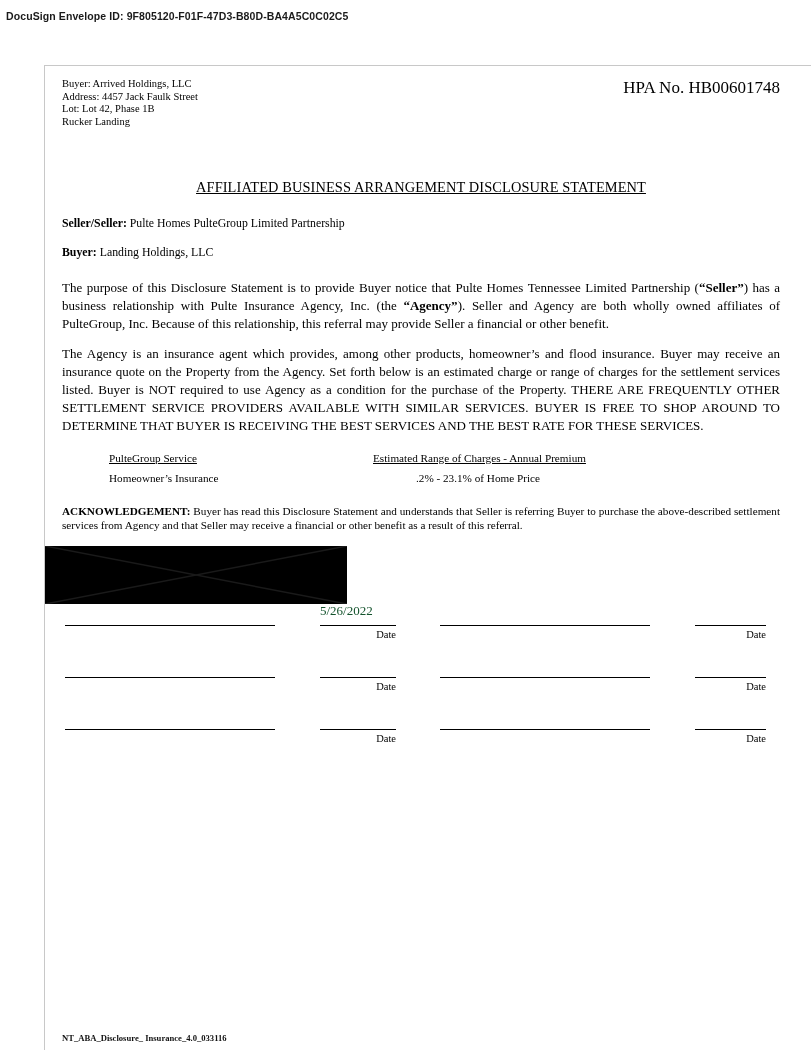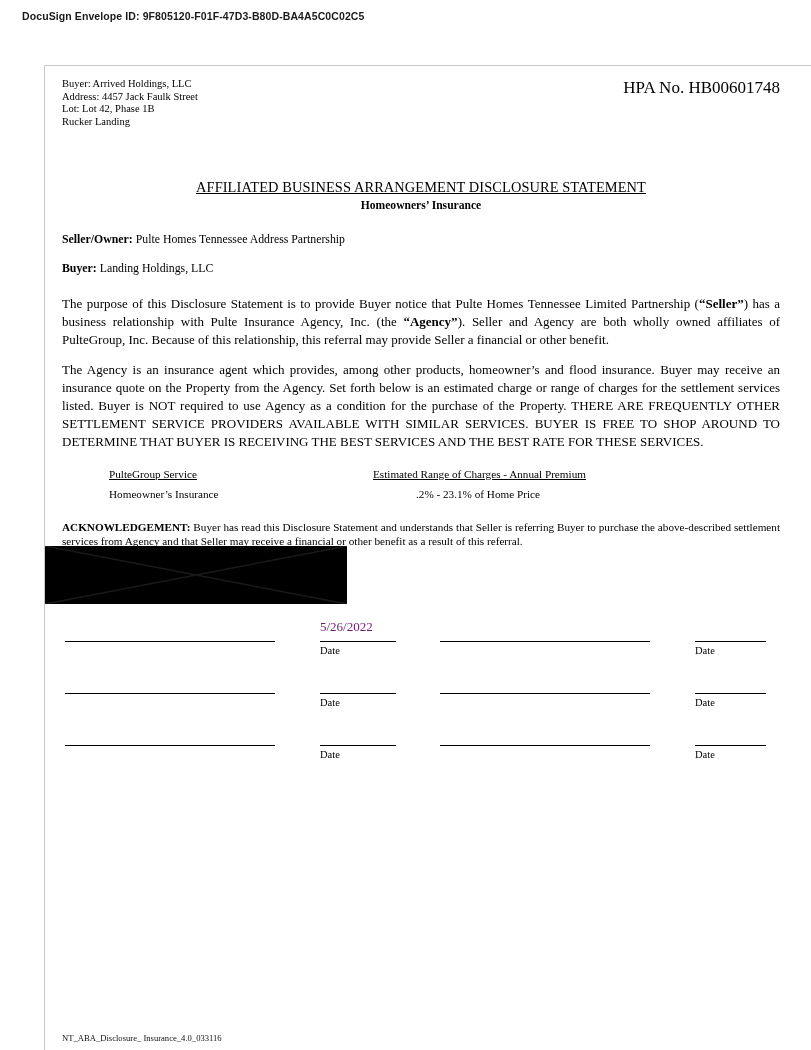--- a/index.html
+++ b/index.html
@@ -18,21 +18,21 @@
   .envelope-bar {
     position: absolute;
     top: 0;
     left: 0;
     width: 811px;
     height: 29px;
     background: #ffffff;
   }
   .envelope-id {
     position: absolute;
-    left: 22px;
+    left: 6px;
     top: 10px;
     font-family: "Liberation Sans", sans-serif;
     font-size: 10.5px;
     font-weight: bold;
     color: #1a1a1a;
     letter-spacing: 0.1px;
   }
   .page {
     position: absolute;
     left: 44px;
@@ -148,50 +148,51 @@
     border-bottom: 1.2px solid #000;
     height: 0;
   }
   .sig-line-1 { left: 3px; width: 210px; }
   .date-line-1 { left: 258px; width: 76px; }
   .sig-line-2 { left: 378px; width: 210px; }
   .date-line-2 { left: 633px; width: 71px; }
   .date-cap {
     position: absolute;
     font-size: 10.5px;
-    text-align: left;
+    text-align: right;
   }
   .dc-1 { left: 258px; width: 76px; }
   .dc-2 { left: 633px; width: 71px; }
   .redaction {
     position: absolute;
     left: 0px;
     top: 480px;
     width: 302px;
     height: 58px;
     background: #000000;
     z-index: 20;
   }
   .redaction svg { display: block; }
   .sig-date-text {
     position: absolute;
     left: 258px;
     top: 8px;
     font-size: 13px;
     font-family: "Liberation Serif", serif;
-    color: #701a75;
+    color: #14532d;
     z-index: 15;
   }
   .footer-code {
     position: absolute;
     left: 17px;
     bottom: 24px;
     font-size: 8.6px;
     font-family: "Liberation Serif", serif;
     color: #111;
+    font-weight: bold;
   }
 </style>
 </head>
 <body>
 
 <div class="envelope-bar">
   <div class="envelope-id">DocuSign Envelope ID: 9F805120-F01F-47D3-B80D-BA4A5C0C02C5</div>
 </div>
 
 <div class="page">
@@ -202,26 +203,25 @@
         <div>Buyer: Arrived Holdings, LLC</div>
         <div>Address: 4457 Jack Faulk Street</div>
         <div>Lot: Lot 42, Phase 1B</div>
         <div>Rucker Landing</div>
       </div>
       <div class="hdr-right">HPA No. HB00601748</div>
     </div>
 
     <div class="title-block">
       <div class="doc-title">AFFILIATED BUSINESS ARRANGEMENT DISCLOSURE STATEMENT</div>
-      <div class="doc-sub">Homeowners’ Insurance</div>
     </div>
 
     <div class="party-line">
-      <span class="lbl">Seller/Owner:</span>
-      <span>Pulte Homes Tennessee Address Partnership</span>
+      <span class="lbl">Seller/Seller:</span>
+      <span>Pulte Homes PulteGroup Limited Partnership</span>
     </div>
 
     <div class="party-line second">
       <span class="lbl">Buyer:</span>
       <span>Landing Holdings, LLC</span>
     </div>
 
     <div class="para">
       <span>The purpose of this Disclosure Statement is to provide Buyer notice that Pulte Homes Tennessee Limited Partnership  (</span><b class="ins">“Seller”</b><span>) has a business relationship with Pulte Insurance Agency, Inc. (the </span><b class="ins">“Agency”</b><span>). Seller and Agency are both wholly owned affiliates of PulteGroup, Inc. Because of this relationship, this referral may provide Seller a financial or other benefit.</span>
     </div>

